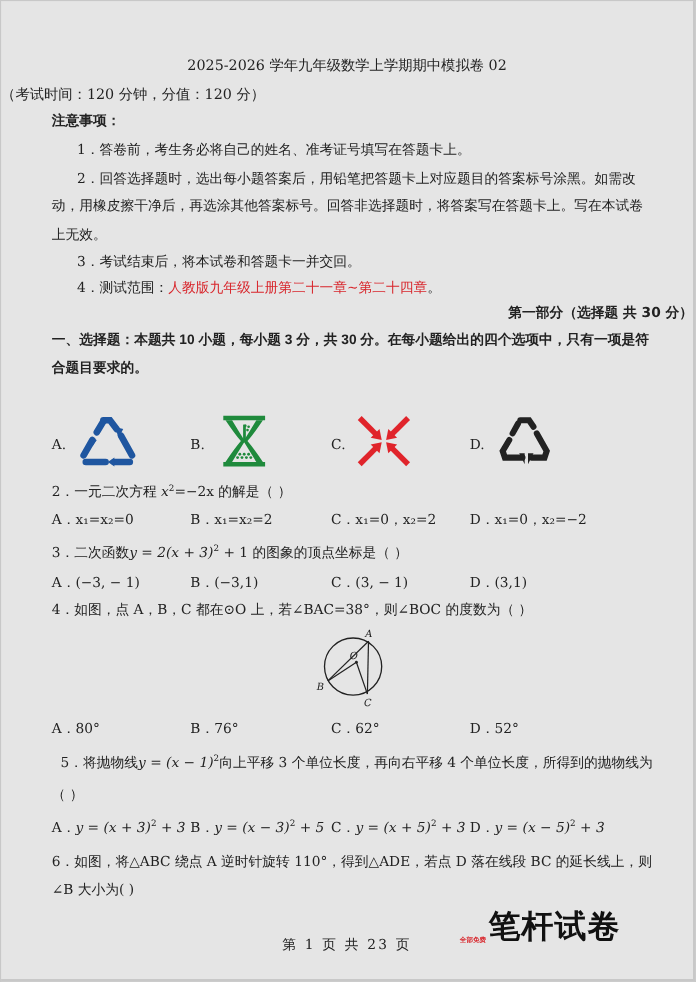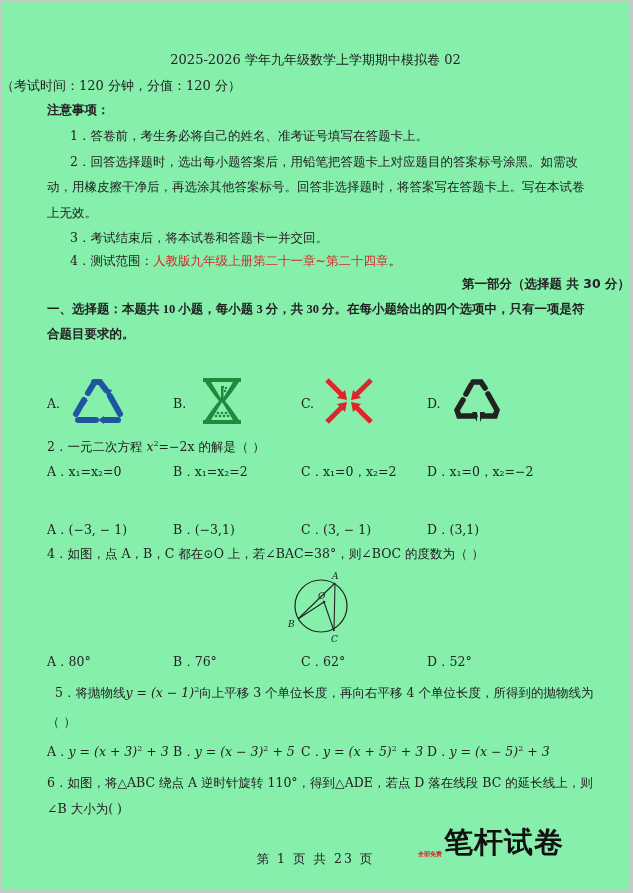--- a/index.html
+++ b/index.html
@@ -1,30 +1,30 @@
 <!DOCTYPE html>
 <html><head>
 <meta charset="utf-8">
 <style>
   html, body { margin: 0; padding: 0; background: #c8c8c8; }
   body { width: 633px; height: 893px; overflow: hidden; position: relative; }
   .page {
     position: absolute; left: 1px; top: 1px; width: 629px; height: 889px;
-    background: #86efac; border-right: 2px solid #c8c8c8; border-bottom: 2px solid #c8c8c8;
+    background: #e5e5e5; border-right: 2px solid #c8c8c8; border-bottom: 2px solid #c8c8c8;
     font-family: "DejaVu Serif", "Liberation Serif", serif; color: #222;
     font-size: 12.5px;
   }
   .abs { position: absolute; white-space: nowrap; }
   .title { left: 0; width: 629px; text-align: center; top: 50px; font-size: 13px; }
   .subtitle { left: 0; width: 629px; text-align: left; top: 76px; font-size: 13px; }
   .notice-head { left: 46px; top: 101px; font-weight: bold; font-family: "DejaVu Sans", "Liberation Sans", sans-serif; font-size: 12.5px; }
   .note { font-size: 12.5px; }
   .red { color: #d8262c; }
   .section-head { left: 0; width: 629px; text-align: right; top: 275px; font-weight: bold; font-family: "DejaVu Sans", "Liberation Sans", sans-serif; font-size: 12.5px; }
-  .bold-line { font-weight: bold; font-family: Liberation Serif, serif; font-size: 12.5px; }
+  .bold-line { font-weight: bold; font-family: Liberation Sans, sans-serif; font-size: 12.5px; }
   .q { font-size: 12.5px; }
   .opt { font-size: 12.5px; }
   i.m { font-family: "DejaVu Serif", "Liberation Serif", serif; font-style: italic; }
   sup { font-size: 8px; }
   .icon { position: absolute; }
   .footer { left: 0; width: 629px; text-align: center; top: 850px; font-size: 12.5px; letter-spacing: 2px; }
   .wm-title { left: 443px; top: 822px; font-family: "DejaVu Sans", "Liberation Sans", sans-serif; font-size: 29px; font-weight: bold; color: #111; letter-spacing: 1px; }
   .wm-url { left: 418px; top: 860px; font-family: "Liberation Mono", "DejaVu Sans Mono", monospace; font-size: 15px; color: #111; }
   .wm-free { left: 417px; top: 849px; font-family: "DejaVu Sans", sans-serif; font-size: 6px; color: #d8262c; font-weight: bold; }
 </style>
@@ -111,20 +111,21 @@
     <polygon points="29,36 34,36 29,46" fill="#222"></polygon>
     <polygon points="26,36 21,36 26,46" fill="#222"></polygon>
   </svg>
 
   <div class="abs q" style="left:46px; top:438px;"><span>2．一元二次方程 </span><i class="m">x</i><sup>2</sup><span>=−2x 的解是（      ）</span></div>
   <div class="abs opt" style="left:46px; top:463px;">A．x₁=x₂=0</div>
   <div class="abs opt" style="left:172px; top:463px;">B．x₁=x₂=2</div>
   <div class="abs opt" style="left:300px; top:463px;">C．x₁=0，x₂=2</div>
   <div class="abs opt" style="left:426px; top:463px;">D．x₁=0，x₂=−2</div>
 
+  <div class="abs q" style="left:46px; top:493px;"><span>3．二次函数</span><i class="m">y = 2(x + 3)</i><sup>2</sup><span> + 1 的图象的顶点坐标是（    ）</span></div>
   <div class="abs opt" style="left:46px; top:521px;">A．(−3, − 1)</div>
   <div class="abs opt" style="left:172px; top:521px;">B．(−3,1)</div>
   <div class="abs opt" style="left:300px; top:521px;">C．(3, − 1)</div>
   <div class="abs opt" style="left:426px; top:521px;">D．(3,1)</div>
 
   <div class="abs q" style="left:46px; top:545px;">4．如图，点 A，B，C 都在⊙O 上，若∠BAC=38°，则∠BOC 的度数为（    ）</div>
   <svg class="icon" style="left:282px; top:568px;" width="80" height="76" viewBox="0 0 80 76">
     <circle cx="38" cy="37" r="26" fill="none" stroke="#222" stroke-width="1.2"></circle>
     <line x1="52" y1="14" x2="15" y2="50" stroke="#222" stroke-width="1.1"></line>
     <line x1="52" y1="14" x2="51" y2="62" stroke="#222" stroke-width="1.1"></line>

